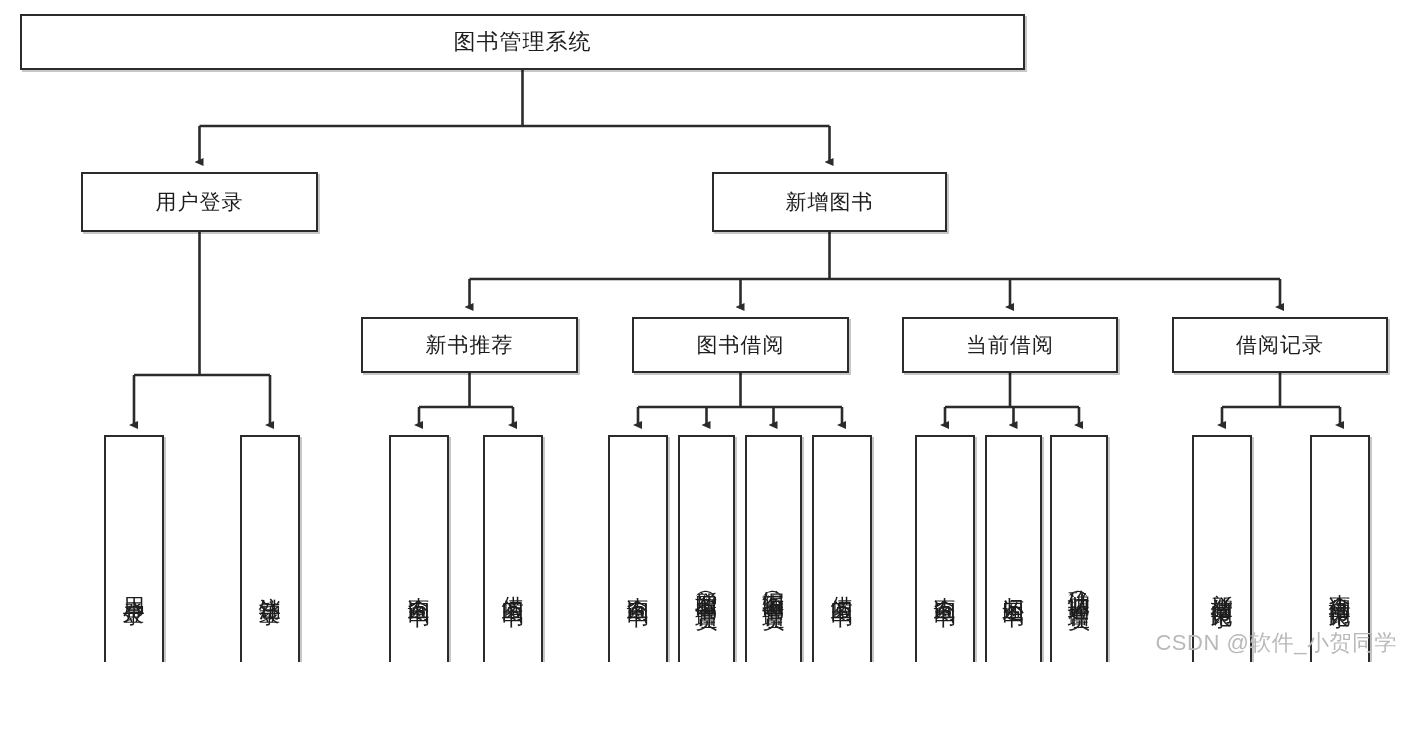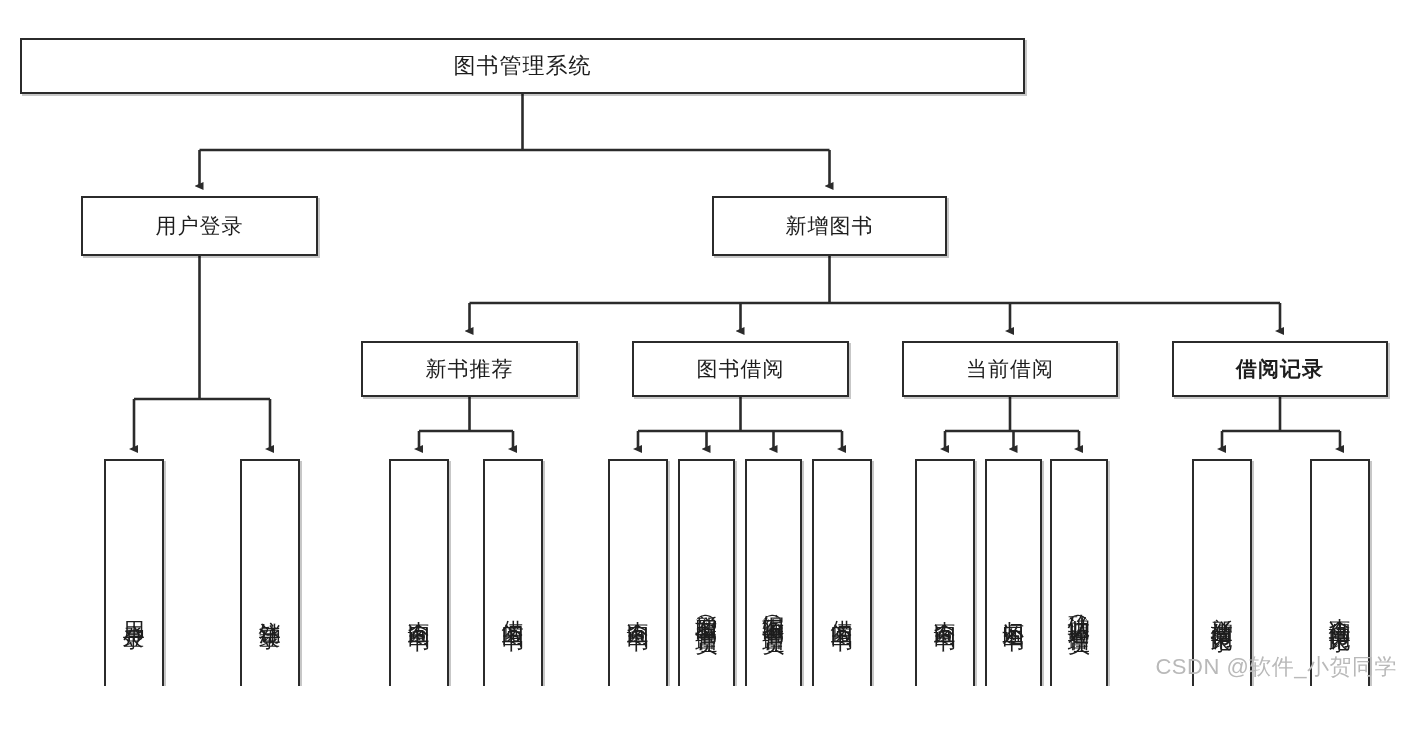--- a/index.html
+++ b/index.html
@@ -9,21 +9,20 @@
   }
   body {
     font-family: "Liberation Sans", sans-serif;
   }
   #canvas {
     position: relative;
     width: 1405px;
     height: 662px;
     background: #ffffff;
     overflow: hidden;
-    margin-top: 24px;
   }
   #wires {
     position: absolute;
     left: 0;
     top: 0;
     width: 1405px;
     height: 747px;
   }
   .node {
     position: absolute;
@@ -123,21 +122,21 @@
 
   <div class="node" style="left: 361px; top: 317px; width: 217px; height: 56px;">
     <span class="node-h">新书推荐</span>
   </div>
   <div class="node" style="left: 632px; top: 317px; width: 217px; height: 56px;">
     <span class="node-h">图书借阅</span>
   </div>
   <div class="node" style="left: 902px; top: 317px; width: 216px; height: 56px;">
     <span class="node-h">当前借阅</span>
   </div>
-  <div class="node" style="left: 1172px; top: 317px; width: 216px; height: 56px; font-weight: bold;">
+  <div class="node" style="left: 1172px; top: 317px; width: 216px; height: 56px;">
     <span class="node-h">借阅记录</span>
   </div>
 
   <div class="node" style="left: 104px; top: 435px; width: 60px; height: 300px;">
     <span class="node-v">用户登录</span>
   </div>
   <div class="node" style="left: 240px; top: 435px; width: 60px; height: 300px;">
     <span class="node-v">注销登录</span>
   </div>
 

